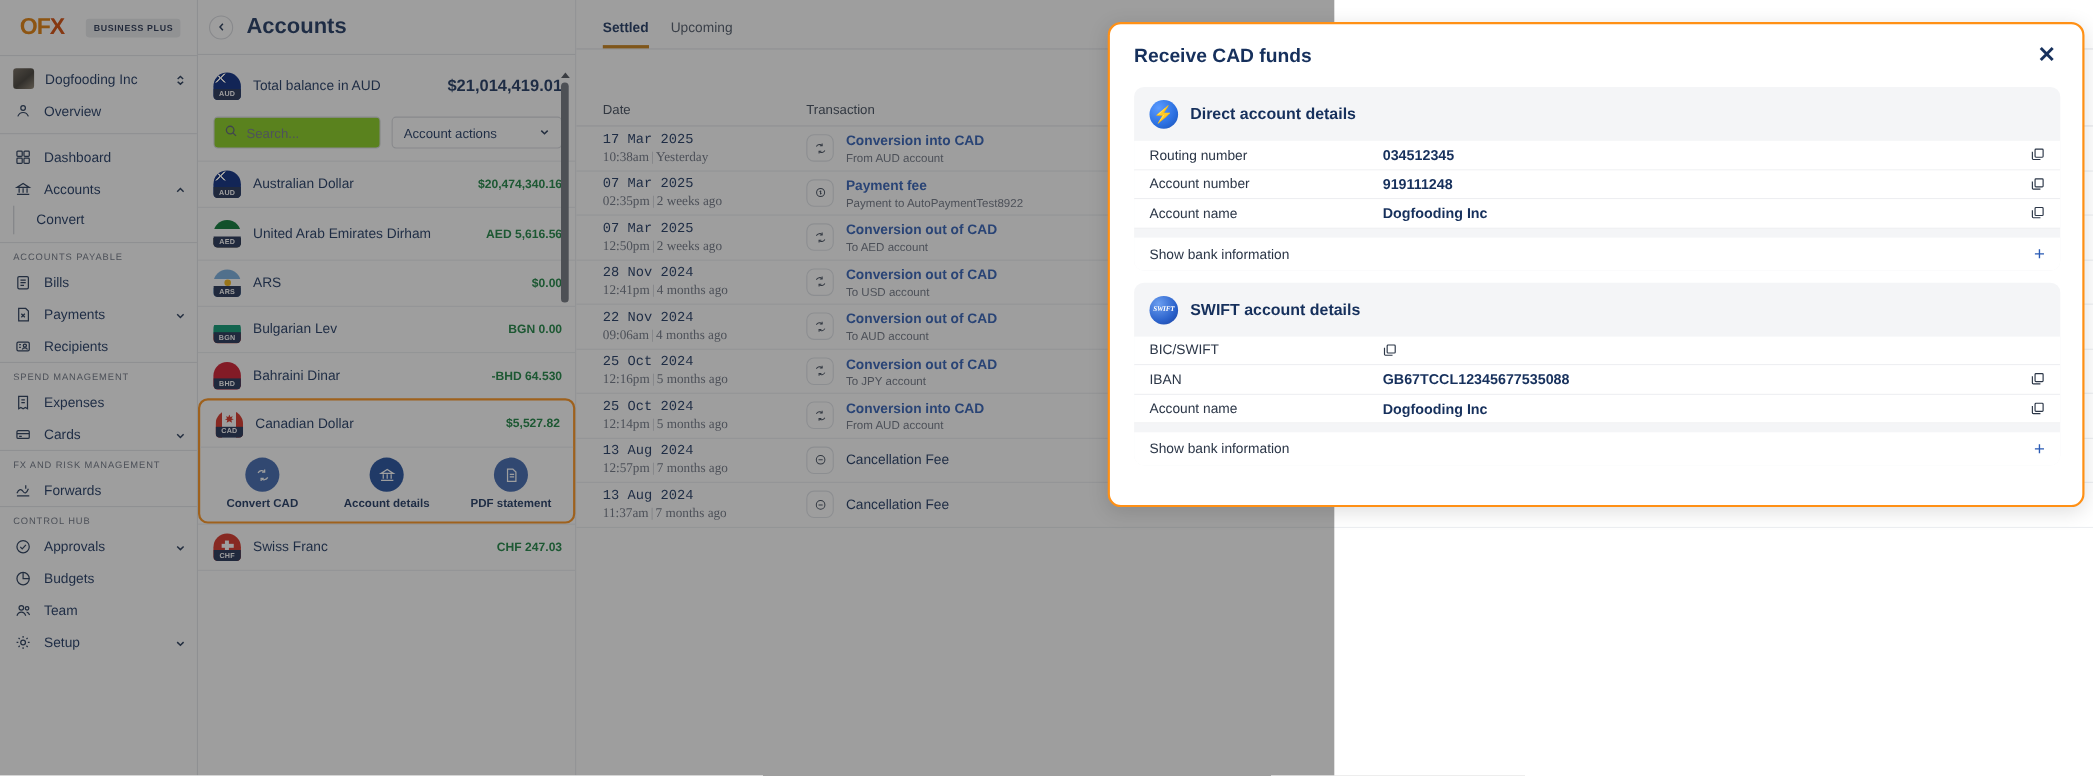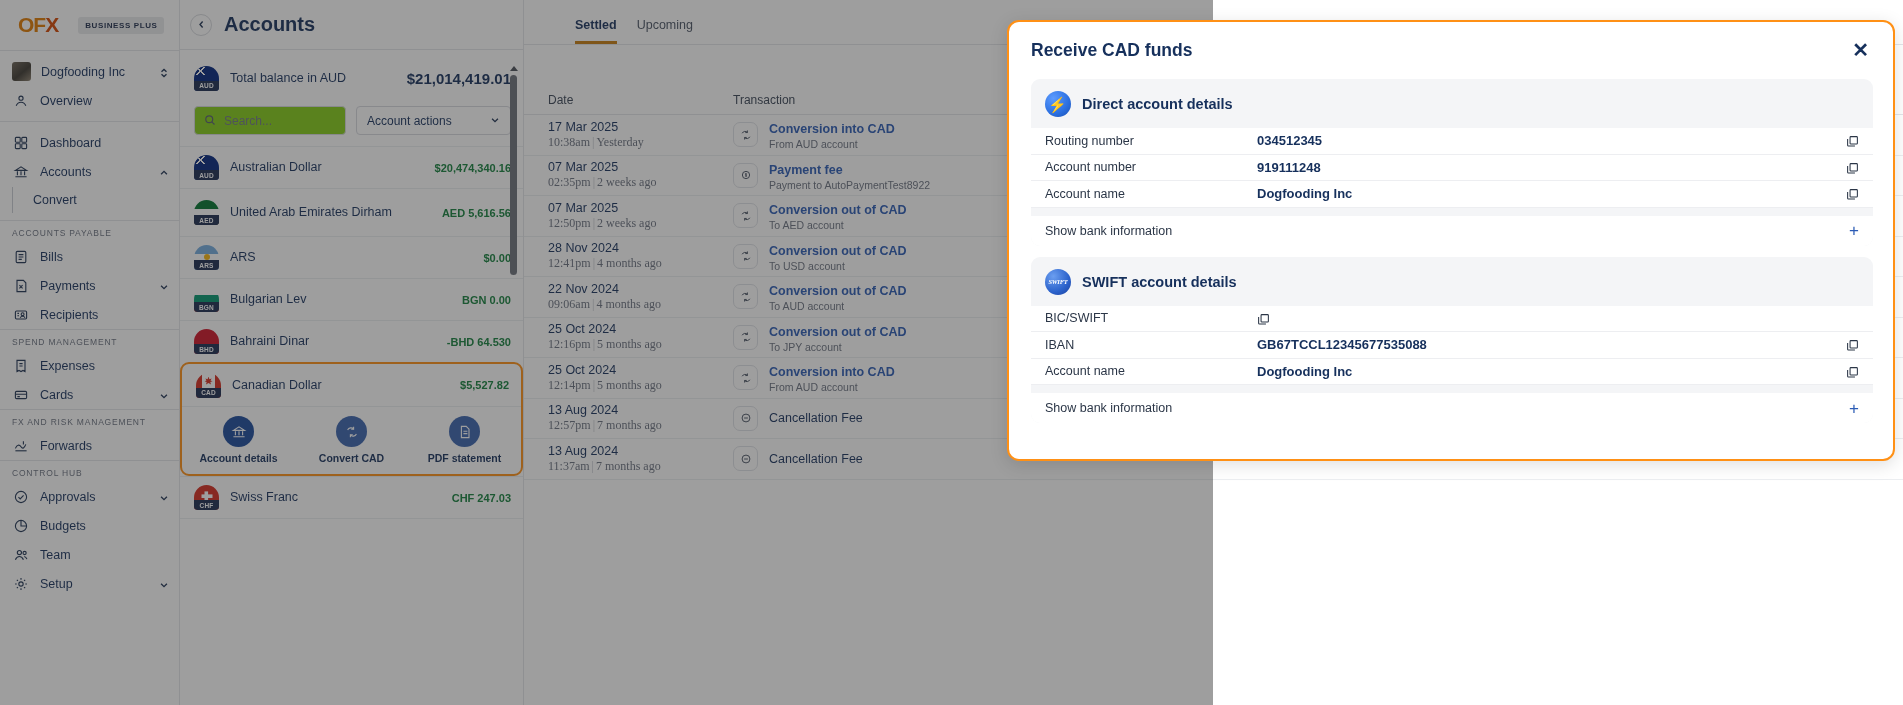--- a/index.html
+++ b/index.html
@@ -152,30 +152,30 @@
   
   .sb-track { position: absolute; right: 6px; top: 66px; width: 7px; height: 612px; }
   .sb-arrow { width: 0;height:0;border-left:4px solid transparent;border-right:4px solid transparent;
     border-bottom: 5px solid #4a4f58; margin: 0 auto; }
   .sb-thumb { width: 7px; height: 200px; border-radius: 4px; background: #6c717b; margin-top: 4px; }
 
   
   .tx-panel { position: absolute; left: 524px; top: 0; right: 0; height: 705px; background: #fff; }
   .tx-tabs { display: flex; gap: 20px; padding: 18px 0 0 24px; border-bottom: 1px solid #e3e5ea; }
   .tx-tab { font-size: 12.5px; color: #4b5565; padding-bottom: 9px; cursor: pointer; }
-  .tx-tab.on { color: #16305c; font-weight: 700; border-bottom: 3px solid #c77d10; margin-left: 27px; }
+  .tx-tab.on { color: #16305c; font-weight: 700; border-bottom: 3px solid #c77d10; }
   .tx-spacer { height: 40px; }
   .tx-head {
     display: flex; align-items: center; height: 30px; padding: 0 24px;
     border-bottom: 1px solid #e3e5ea; font-size: 12px; color: #3b4657;
   }
   .col-date { width: 185px; }
   .col-tx { flex: 1; }
   .tx-row { display: flex; align-items: center; height: 40.5px; padding: 0 24px; border-bottom: 1px solid #eceef1; }
-  .tx-date .d { font-size: 12.5px; color: #16305c; }
+  .tx-date .d { font-size: 12.5px; color: #16305c; font-family: Liberation Mono, monospace; }
   .tx-date .t { font-size: 12px; color: #6b7280; margin-top: 1px; font-family: Liberation Serif, serif; }
   .tx-date .t .sep { color: #c3c7ce; margin: 0 2px; }
   .tx-main { flex: 1; display: flex; align-items: center; gap: 11px; }
   .tx-ico {
     width: 25px; height: 25px; flex: 0 0 25px; border: 1px solid #dfe2e7; border-radius: 7px;
     display: flex; align-items: center; justify-content: center;
   }
   .tx-ico svg { width: 14px; height: 14px; stroke: #3b4657; fill: none; stroke-width: 1.3; }
   .tx-ttl { font-size: 12.5px; font-weight: 700; color: #2b5bb5; }
   .tx-ttl.plain { color: #16305c; font-weight: 400; }
@@ -508,38 +508,38 @@
         <span class="flag f-cad">
           <span class="cadbars"></span>
             <span class="maple"></span>
           <span class="tag">CAD</span>
         </span>
         <span class="nm">Canadian Dollar</span>
         <span class="amt">$5,527.82</span>
       </div>
       <div class="cad-actions">
         <div class="cad-act">
-          <span class="cad-circ">
-            <svg viewBox="0 0 20 20">
-                <path d="M3 8h14L10 3.5 3 8Z"></path>
-                <path d="M5.5 9v5M10 9v5M14.5 9v5M3 16h14"></path>
-              </svg>
-          </span>
-          <span class="lbl">Account details</span>
-        </div>
-        <div class="cad-act">
           <span class="cad-circ alt">
             <svg viewBox="0 0 20 20">
                 <path d="M4.5 7.5c1.5-3 5.5-3.6 7.5-1.2"></path>
                 <path d="M12 3.5v3h-3"></path>
                 <path d="M15.5 12.5c-1.5 3-5.5 3.6-7.5 1.2"></path>
                 <path d="M8 16.5v-3h3"></path>
               </svg>
           </span>
           <span class="lbl">Convert CAD</span>
+        </div>
+        <div class="cad-act">
+          <span class="cad-circ">
+            <svg viewBox="0 0 20 20">
+                <path d="M3 8h14L10 3.5 3 8Z"></path>
+                <path d="M5.5 9v5M10 9v5M14.5 9v5M3 16h14"></path>
+              </svg>
+          </span>
+          <span class="lbl">Account details</span>
         </div>
         <div class="cad-act">
           <span class="cad-circ alt">
             <svg viewBox="0 0 20 20">
                 <path d="M5.5 3h6l3.5 3.5V17h-9.5z"></path>
                 <path d="M8 9h5M8 12h5"></path>
               </svg>
           </span>
           <span class="lbl">PDF statement</span>
         </div>

